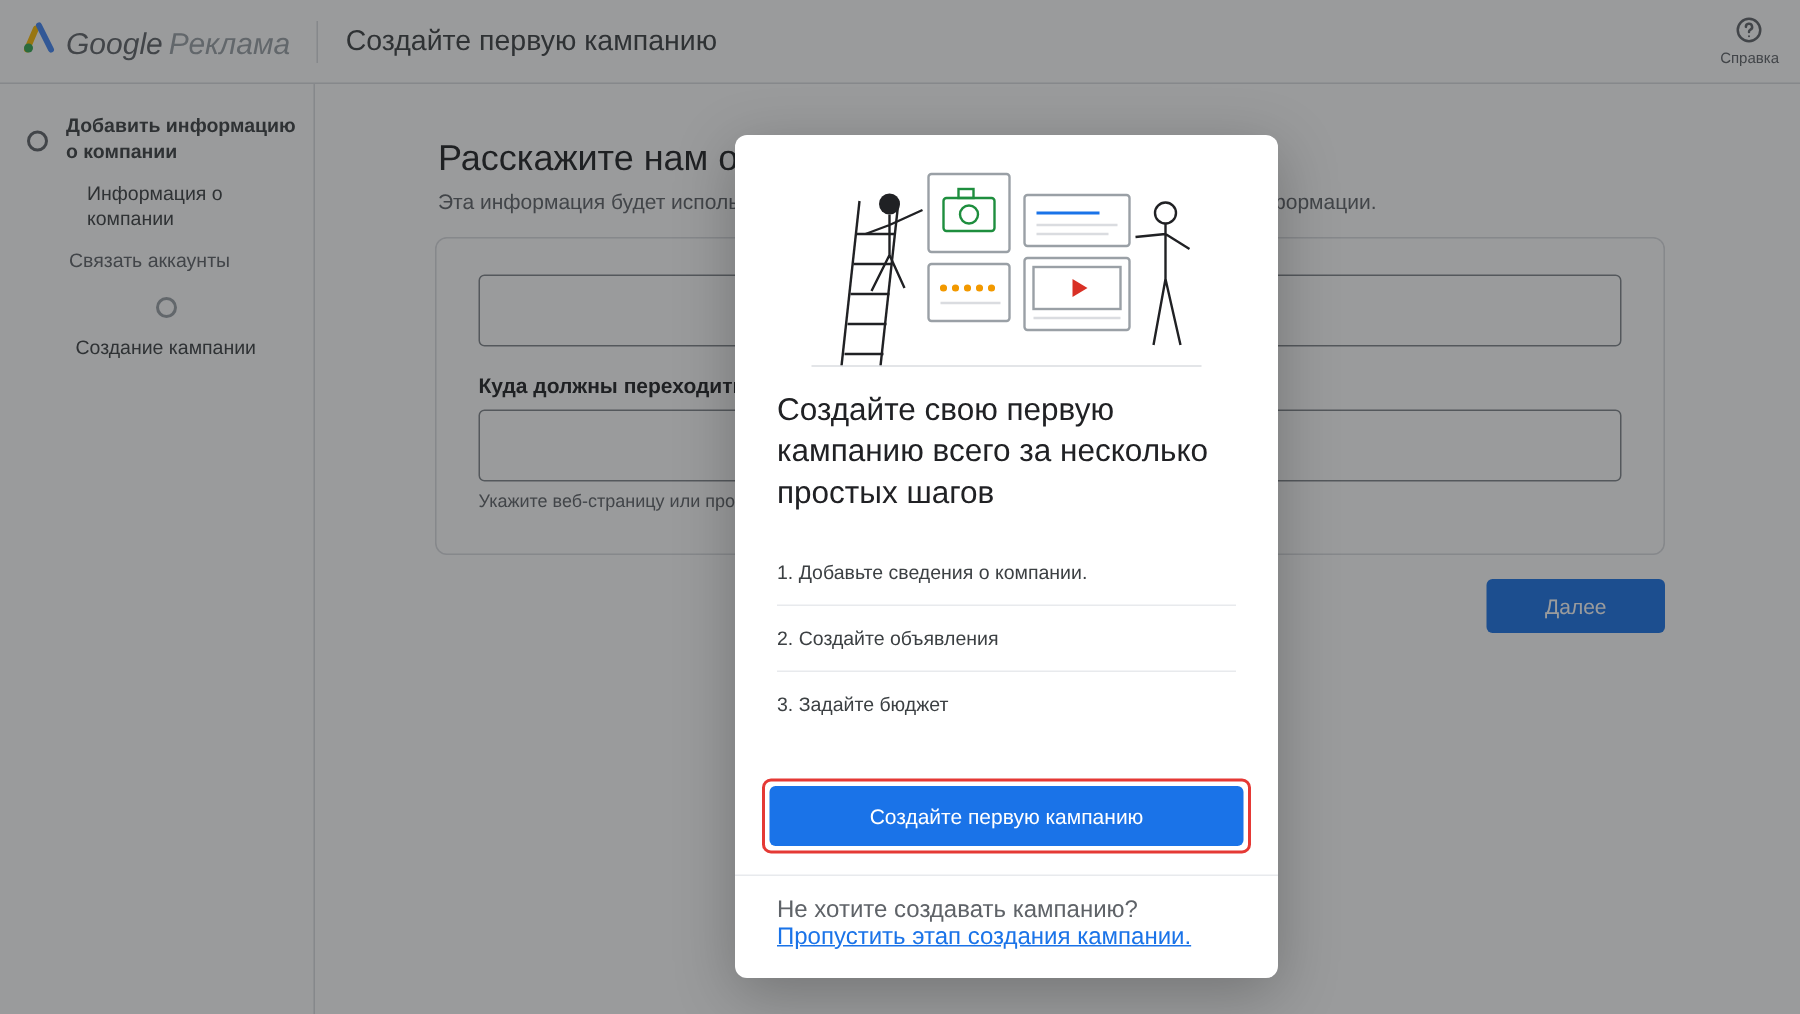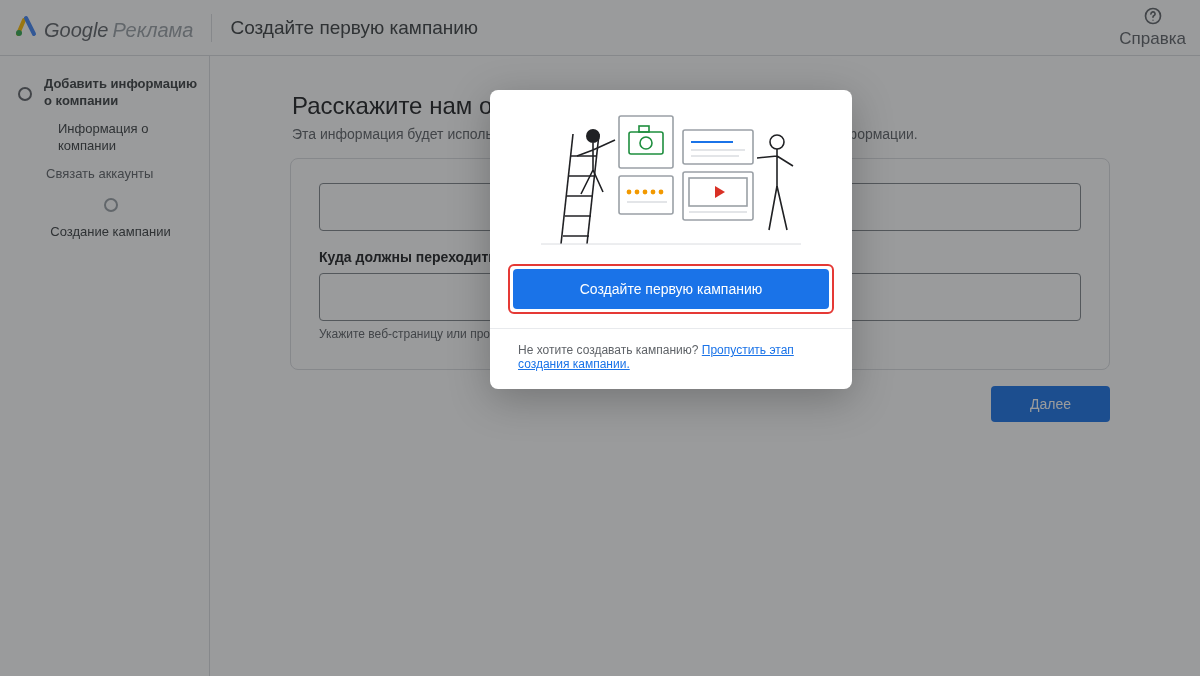--- a/index.html
+++ b/index.html
@@ -6,21 +6,21 @@
   body { width: 1200px; height: 676px; background: #fff; overflow: hidden; position: relative; color: #202124; }
 
   
   .header { height: 56px; border-bottom: 1px solid #dadce0; display: flex; align-items: center; padding: 0 14px; }
   .logo-wrap { display: flex; align-items: flex-end; gap: 6px; font-style: italic; }
   .logo-wrap .brand { font-size: 20px; color:#5f6368; display:flex; align-items:center; gap:4px;}
   .logo-wrap .brand .g { color:#5f6368; font-weight:400;}
   .logo-wrap .brand .ads { color:#9aa0a6; }
   .vline { width:1px; height:28px; background:#dadce0; margin: 0 18px; }
   .page-title { font-size: 19px; color:#3c4043; }
-  .header-right { margin-left:auto; display:flex; align-items:flex-end; gap:4px; color:#5f6368; flex-direction:column; font-size:17px; padding-right:0;}
+  .header-right { margin-left:auto; display:flex; align-items:flex-end; gap:4px; color:#5f6368; flex-direction:column; font-size:10px; padding-right:0;}
   .header-help { display:flex; flex-direction:column; align-items:center; }
   .help-icon { font-size:20px; line-height:1; }
 
   
   .body-wrap { display:flex; height: calc(100% - 56px); }
   .sidebar { width: 210px; border-right:1px solid #dadce0; padding: 20px 6px 20px 18px; font-size:13px; color:#3c4043; }
   .step { display:flex; align-items:center; gap:12px; margin-bottom:10px; }
   .step .circle { width:14px; height:14px; border:2px solid #5f6368; border-radius:50%; flex:none; margin-top:2px;}
   .step .circle.inactive { border-color:#9aa0a6; }
   .step .label { font-weight:700; line-height:1.3; }
@@ -46,21 +46,21 @@
   .modal { position:absolute; left:490px; top:90px; width:362px; background:#fff; border-radius:8px; box-shadow: 0 10px 40px rgba(0,0,0,0.25); padding:0; overflow:hidden;}
   .modal .illus { height:170px; display:flex; align-items:center; justify-content:center; }
   .modal .illus svg { width: 300px; height: 150px; }
   .modal .content { padding: 0 28px 20px 28px; }
   .modal h2 { font-size:21px; font-weight:400; color:#202124; line-height:1.3; margin-bottom:18px;}
   .modal .step-line { font-size:13px; color:#3c4043; padding: 14px 0; border-bottom:1px solid #e8eaed; }
   .modal .step-line:last-of-type { border-bottom:none; padding-bottom:18px;}
   .cta-wrap { padding: 4px 18px 14px 18px; }
   .cta-outline { border:2px solid #e53935; border-radius:6px; padding:3px; }
   .cta { width:100%; height:40px; background:#1a73e8; color:#fff; border:none; border-radius:4px; font-size:14px; cursor:pointer;}
-  .modal .footer { border-top:1px solid #e8eaed; padding:14px 28px 18px 28px; font-size:12px; color:#5f6368;}
+  .modal .footer { border-top:1px solid #e8eaed; padding:14px 28px 18px 28px; font-size:16px; color:#5f6368;}
   .modal .footer a { color:#1a73e8; text-decoration:underline; cursor:pointer;}
 </style>
 </head>
 <body>
 
 <div class="header">
   <div class="logo-wrap">
     <span>
       <svg width="24" height="24" viewBox="0 0 24 24">
         <path d="M4 20 L10 6" stroke="#fbbc04" stroke-width="4" stroke-linecap="round"></path>
@@ -161,20 +161,26 @@
         <rect x="168" y="78" width="58" height="28" stroke="#9aa0a6"></rect>
         <path d="M194 86 L204 92 L194 98 Z" fill="#d93025" stroke="none"></path>
         <line x1="168" y1="112" x2="226" y2="112" stroke="#dadce0"></line>
 
         <circle cx="256" cy="42" r="7" fill="none"></circle>
         <path d="M256 49 L256 86 M256 86 L248 130 M256 86 L266 130 M256 56 L236 58 M256 56 L272 66"></path>
       </g>
       <line x1="20" y1="144" x2="280" y2="144" stroke="#dadce0" stroke-width="1"></line>
     </svg>
   </div>
+  <div class="content">
+    <h2>Создайте свою первую кампанию всего за несколько простых шагов</h2>
+    <div class="step-line">1. Добавьте сведения о компании.</div>
+    <div class="step-line">2. Создайте объявления</div>
+    <div class="step-line">3. Задайте бюджет</div>
+  </div>
   <div class="cta-wrap">
     <div class="cta-outline">
       <button class="cta">Создайте первую кампанию</button>
     </div>
   </div>
   <div class="footer">
     <span>Не хотите создавать кампанию? </span>
     <a>Пропустить этап создания кампании.</a>
   </div>
 </div>

